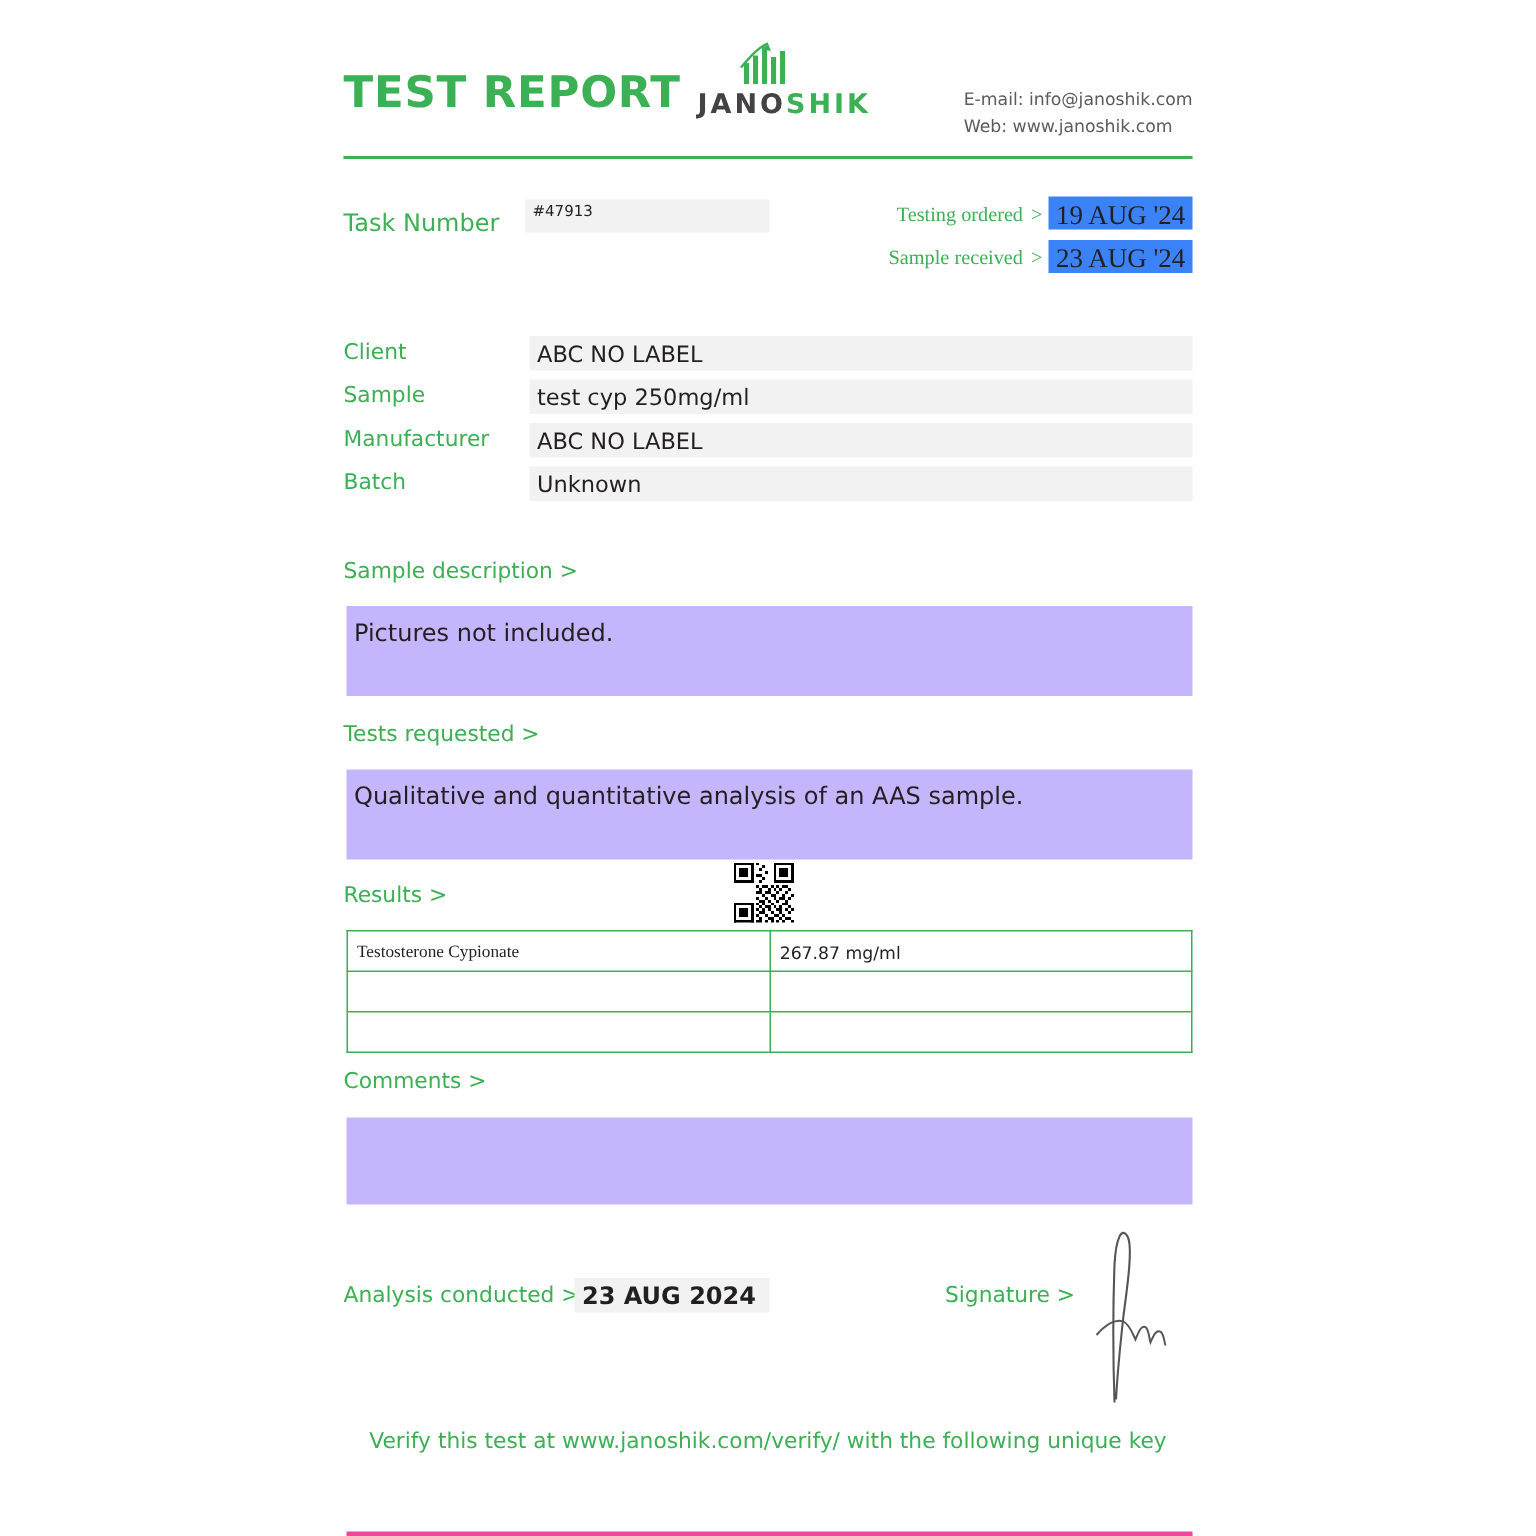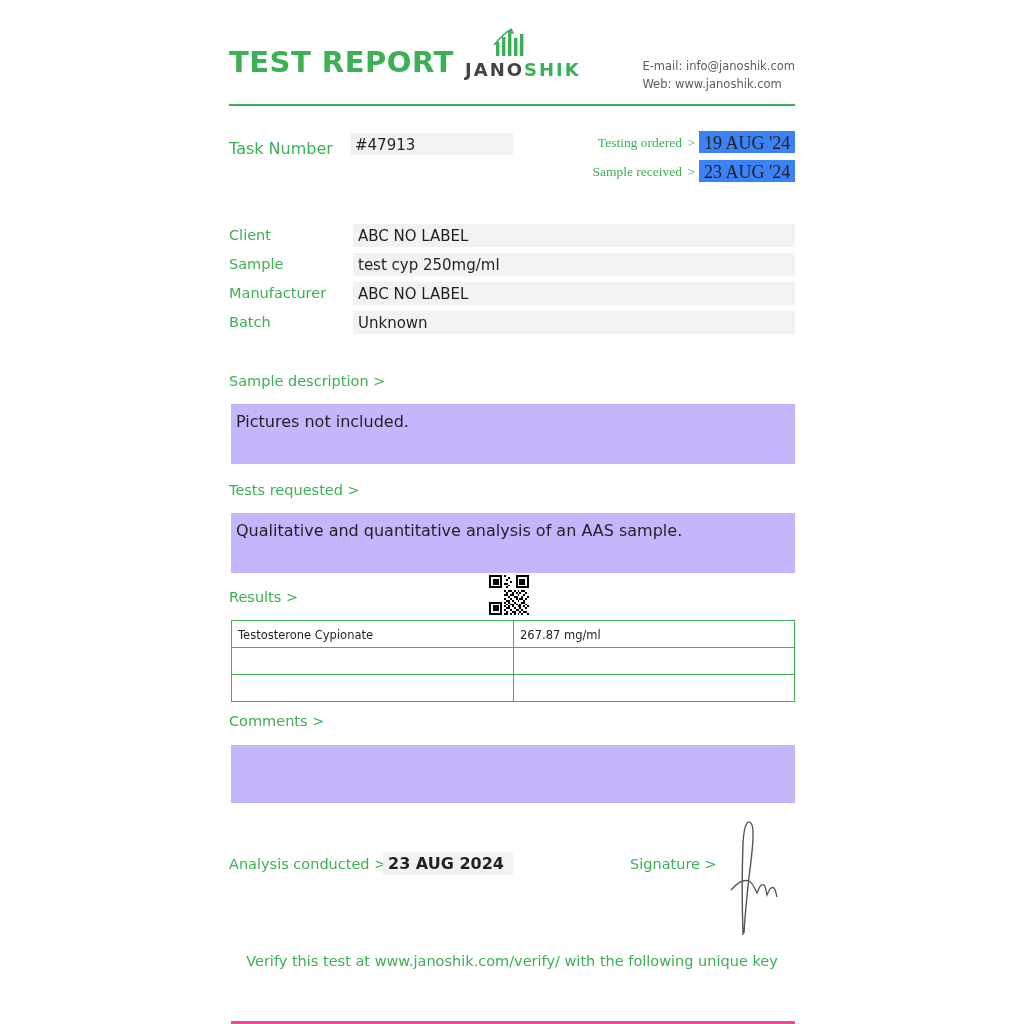--- a/index.html
+++ b/index.html
@@ -104,21 +104,21 @@
     top: 8px;
     font-size: 16px;
   }
   .task-value {
     position: absolute;
     left: 121px;
     top: 2px;
     width: 163px;
     height: 22px;
     background: #f2f2f2;
-    font-size: 15px;
+    font-size: 10px;
     color: #231f20;
     padding: 3px 0 0 5px;
     box-sizing: border-box;
   }
   .dates {
     position: absolute;
     right: 0;
     top: 0;
     width: 260px;
     font-family: Liberation Serif, serif;
@@ -216,21 +216,21 @@
     width: 564px;
     border-collapse: collapse;
   }
   .results-table td {
     border: 1px solid #3cb054;
     height: 24px;
     font-size: 11.5px;
     padding: 2px 0 0 6px;
     vertical-align: middle;
   }
-  .results-table td.c1 { width: 282px; }
+  .results-table td.c1 { width: 282px; font-family: Liberation Serif, serif; }
   .results-table td.c2 { width: 282px; }
 
   
   .analysis-label {
     position: absolute;
     left: 0;
     top: 856px;
     font-size: 14.5px;
     color: #3cb054;
     white-space: nowrap;

